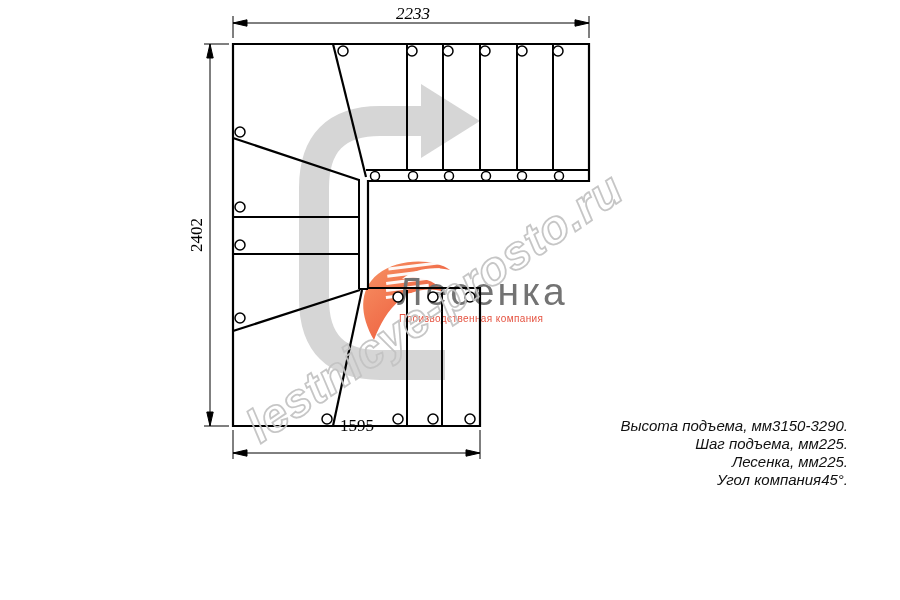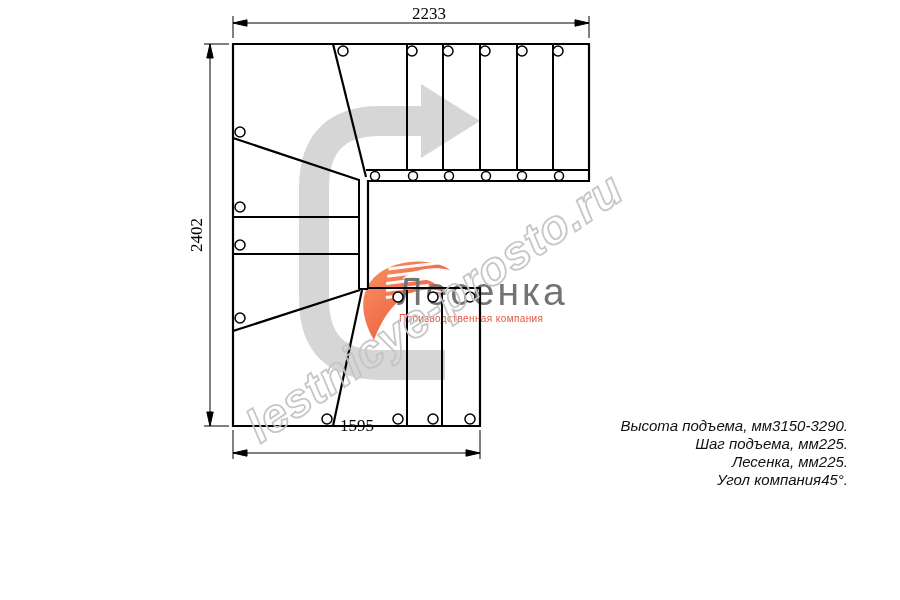--- a/index.html
+++ b/index.html
@@ -39,21 +39,21 @@
     -webkit-text-stroke:1.8px #c4c4c4;
     opacity:0.95;
   }
 
   
   .dim-label{
     position:absolute;z-index:4;
     font-family:"Liberation Serif",serif;
     font-size:17px;color:#000;white-space:nowrap;
   }
-  .dim-top{left:429px;top:4px;transform:translateX(-50%);}
+  .dim-top{left:413px;top:4px;transform:translateX(-50%);font-style:italic;}
   .dim-left{left:197px;top:235px;transform:translate(-50%,-50%) rotate(-90deg);}
   .dim-bottom{left:357px;top:416px;transform:translateX(-50%);}
 
   
   .spec-table{
     position:absolute;left:615px;top:417px;width:233px;z-index:4;
     font-family:"Liberation Sans",sans-serif;
     font-style:italic;font-size:15px;color:#111;
   }
   .spec-row{display:flex;justify-content:flex-end;line-height:17.9px;}

